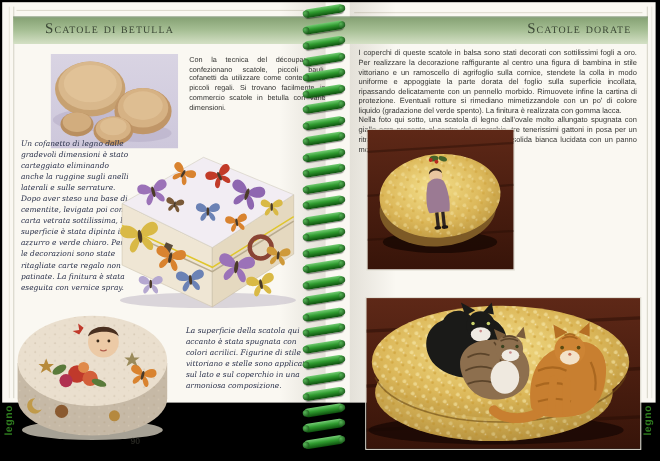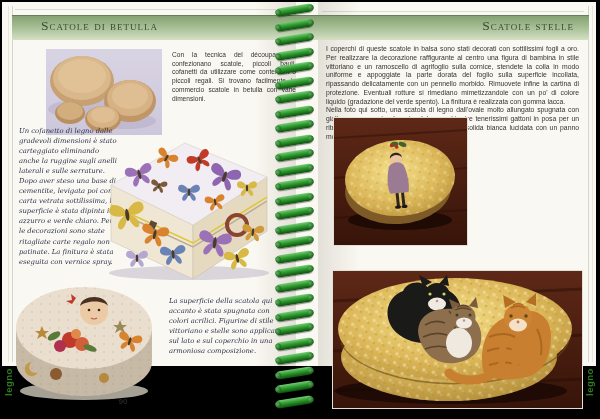--- a/index.html
+++ b/index.html
@@ -102,21 +102,21 @@
     <div class="edge-v e2" style="left:6px"></div>
     <div class="edge-v" style="right:7px"></div>
     <div class="edge-v e2" style="right:3px"></div>
     <div class="edge-h" style="top:7px;left:13px;right:320px"></div>
     <div class="edge-h" style="top:9px;left:320px;right:12px"></div>
     <div class="gutter gl"></div>
     <div class="gutter gr"></div>
 
     <div class="header-bar">
       <span class="hdr lh">Scatole di betulla</span>
-      <span class="hdr rh">Scatole stelle</span>
+      <span class="hdr rh">Scatole dorate</span>
     </div>
 
     <div class="photo ph-birch">
       <svg width="116" height="86" viewBox="0 0 116 86">
         <rect width="116" height="86" fill="url(#lavGrad)"></rect>
         <ellipse cx="40" cy="60" rx="38" ry="10" fill="#b7afc8" opacity=".6"></ellipse>
         <ellipse cx="80" cy="72" rx="30" ry="8" fill="#b7afc8" opacity=".6"></ellipse>
         <g>
           <ellipse cx="36" cy="32" rx="32" ry="25" fill="#c7a171"></ellipse>
           <ellipse cx="36" cy="29" rx="29" ry="22" fill="#d9b habit" opacity="0"></ellipse>

